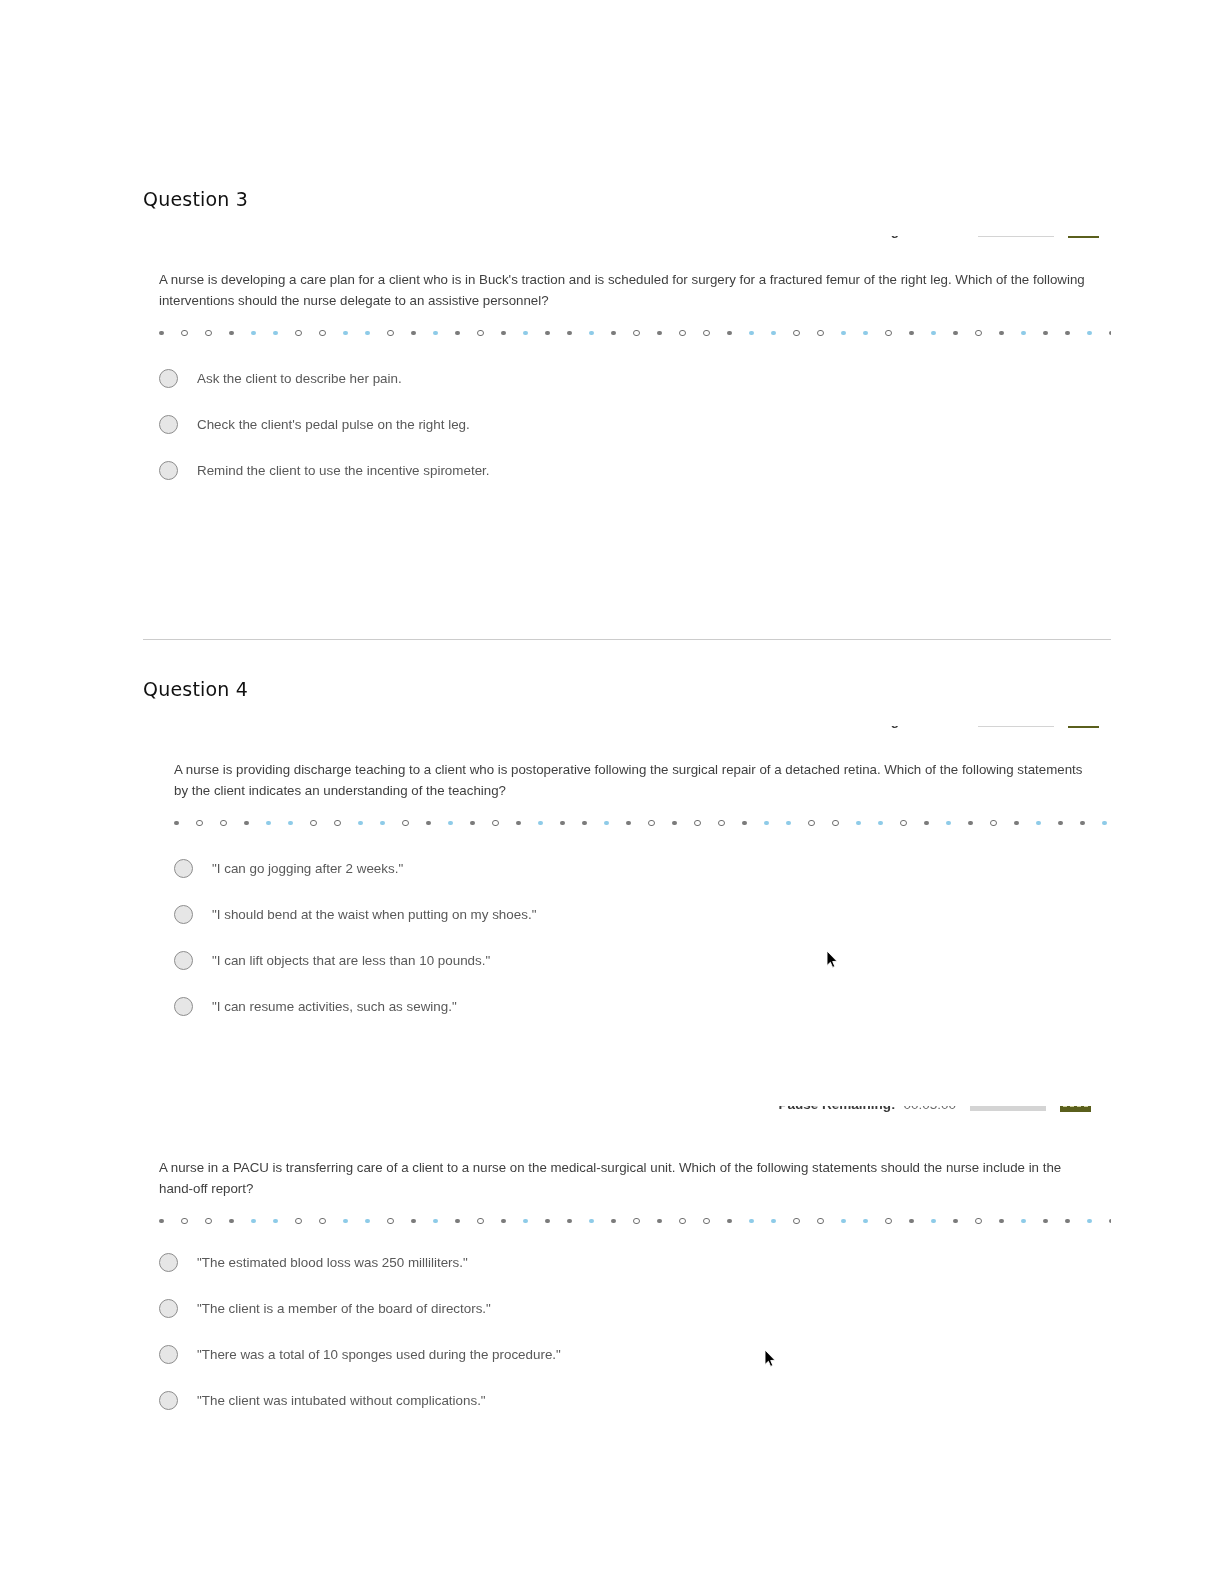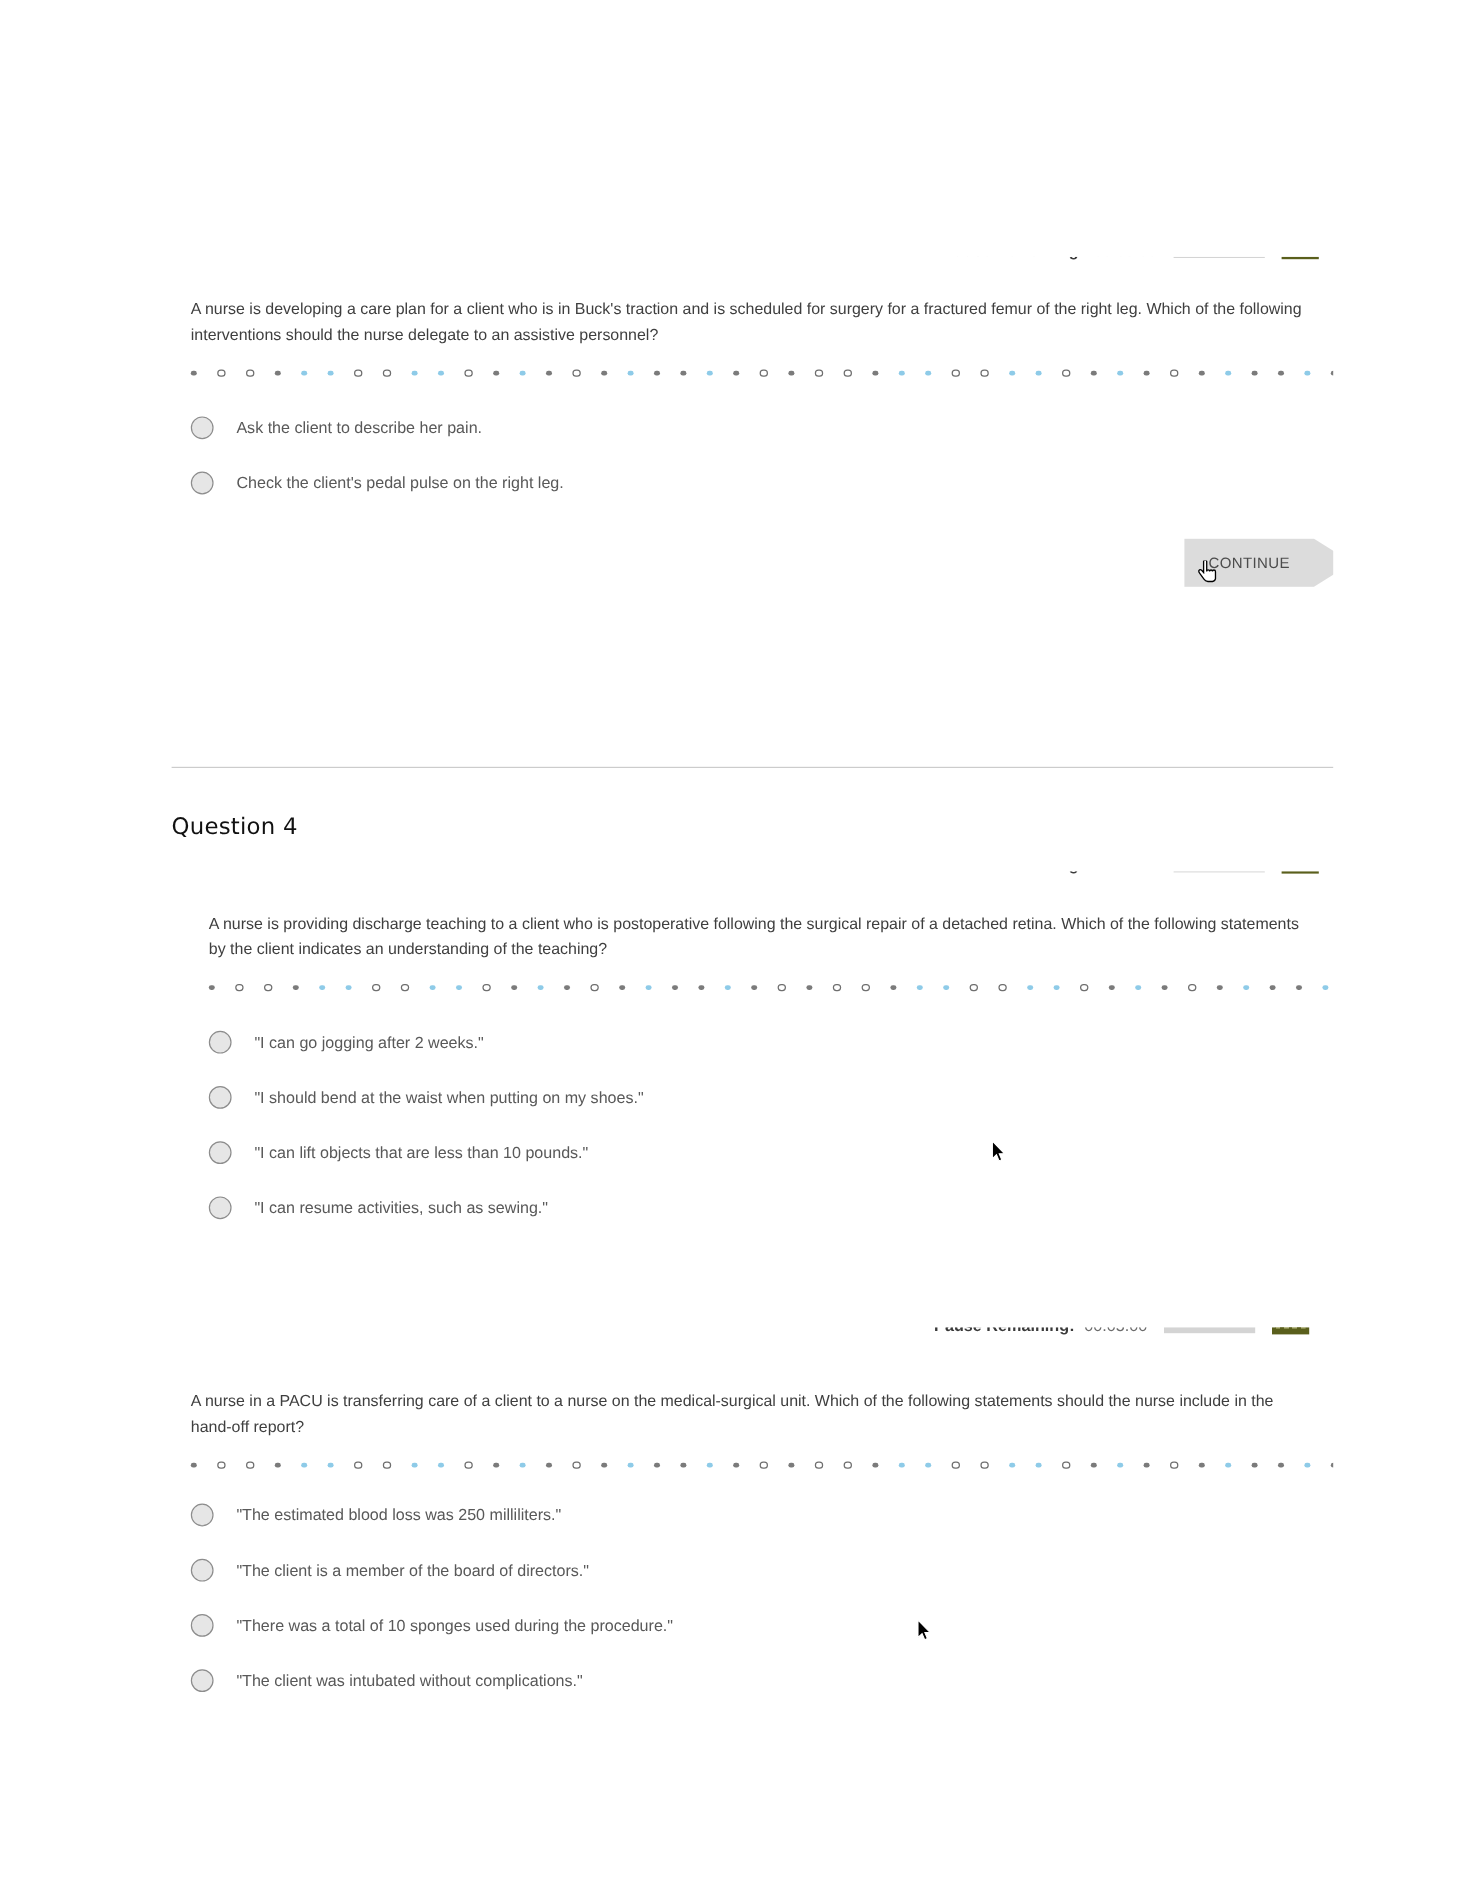--- a/index.html
+++ b/index.html
@@ -240,20 +240,21 @@
     margin-top: -9px;
     white-space: nowrap;
   }
 </style>
 </head>
 <body>
 
 <div class="page">
 
   <div class="q-section" id="sec0" style="top:188px;">
+    <h2 class="q-heading">Question 3</h2>
 
     <div class="exam-card" style="margin-top:26px;">
 
       <div class="exam-topbar">
         <div class="pause-row">
           <span class="pause-label">Pause Remaining:</span>
           <span class="pause-time">00:05:00</span>
           <span class="pause-bar"></span>
           <span class="pause-badge"></span>
         </div>
@@ -312,33 +313,26 @@
 
         <div class="options" id="opts0">
             <div class="option">
               <span class="radio"></span>
               <span class="option-label">Ask the client to describe her pain.</span>
             </div>
             <div class="option">
               <span class="radio"></span>
               <span class="option-label">Check the client's pedal pulse on the right leg.</span>
             </div>
+            <div class="option">
+              <span class="radio"></span>
+              <span class="option-label">Remind the client to use the incentive spirometer.</span>
+            </div>
           </div>
 
-        <div class="continue-wrap">
-          <div class="continue-btn">
-            <span class="label">CONTINUE</span>
-            <span class="continue-arrow"></span>
-          </div>
-          <div class="cursor-hand" style="right:78px; top:26px;">
-            <svg viewBox="0 0 17 20" width="17" height="20">
-              <path d="M5 1 L5 10 L3.4 8.2 Q2 7 1.2 8.3 Q0.6 9.4 1.8 10.8 L5.3 15.6 Q6.4 17.3 8.6 17.6 L12.4 17.6 Q14.6 17.3 14.9 15.2 L14.9 9.4 Q14.9 8 13.6 8 Q12.4 8 12.4 9.3 Q12.4 8 11.2 8 Q10 8 10 9.3 Q10 7.9 8.8 7.9 Q7.6 7.9 7.6 9.2 L7.6 1 Q7.6 -0.2 6.3 -0.2 Q5 -0.2 5 1 Z" fill="#ffffff" stroke="#000000" stroke-width="1.1"></path>
-            </svg>
-          </div>
-        </div>
       </div>
     </div>
   </div>
 
   <div class="section-rule" style="top:639px;"></div>
 
   <div class="q-section" id="sec1" style="top:678px;">
     <h2 class="q-heading">Question 4</h2>
 
     <div class="exam-card" style="margin-top:26px; margin-left:15px; width:953px;">

